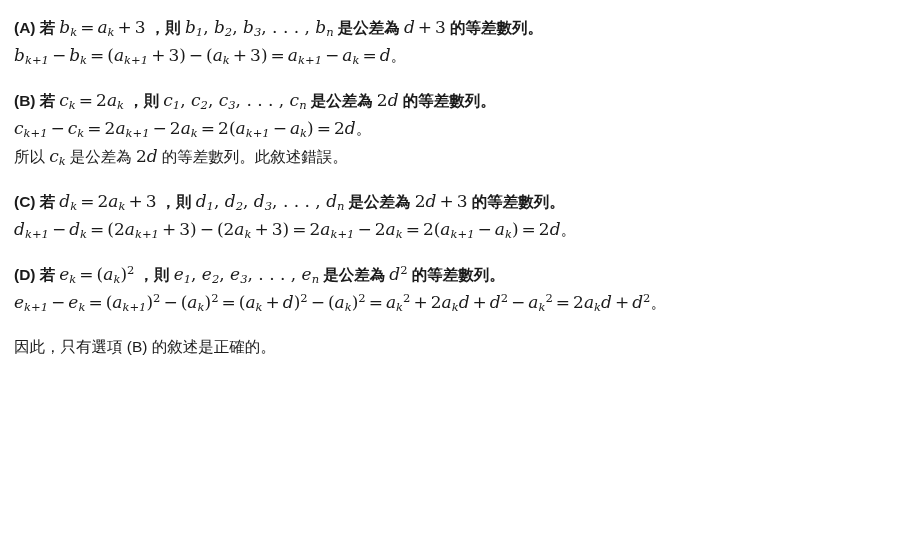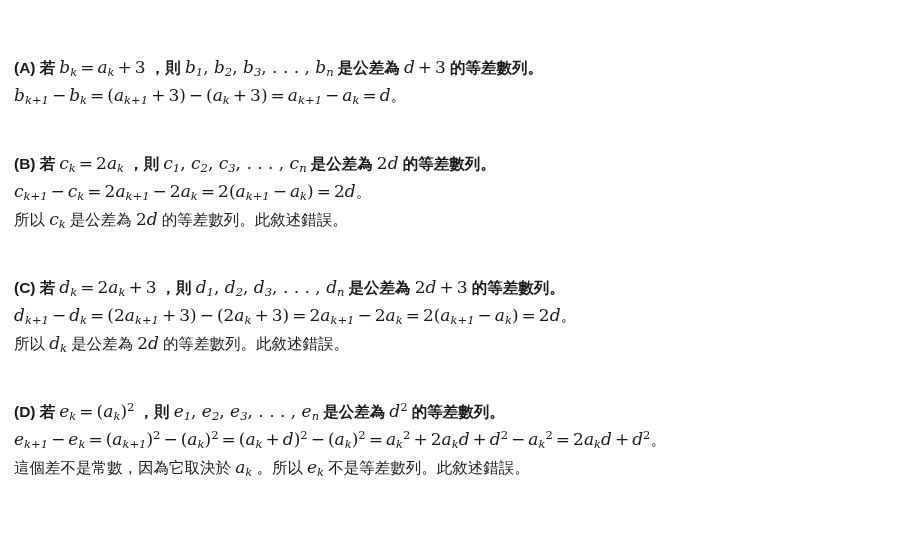--- a/index.html
+++ b/index.html
@@ -15,21 +15,20 @@
     overflow: hidden;
   }
   .page {
     padding: 14px 16px 0 14px;
     box-sizing: border-box;
     width: 918px;
     height: 543px;
   }
   .block {
     margin-bottom: 17px;
-    margin-top: 40px;
   }
   .line {
     line-height: 1.62;
     font-size: 16.5px;
     white-space: nowrap;
   }
   .cjk {
     font-family: "Liberation Sans", sans-serif;
     font-size: 15.5px;
   }
@@ -123,46 +122,35 @@
       <span class="m">d<sub>k</sub><span class="op">=</span><span class="mr">2</span>a<sub>k</sub><span class="op">+</span><span class="mr">3</span></span>
       <span class="cjk bold">，則</span>
       <span class="m">d<sub>1</sub><span class="mr">,</span> d<sub>2</sub><span class="mr">,</span> d<sub>3</sub><span class="mr">, . . . ,</span> d<sub>n</sub></span>
       <span class="cjk bold">是公差為</span>
       <span class="m"><span class="mr">2</span>d<span class="op">+</span><span class="mr">3</span></span>
       <span class="cjk bold">的等差數列。</span>
     </div>
     <div class="line">
       <span class="m">d<sub>k+1</sub><span class="op">−</span>d<sub>k</sub><span class="op">=</span><span class="mr">(2</span>a<sub>k+1</sub><span class="op">+</span><span class="mr">3)</span><span class="op">−</span><span class="mr">(2</span>a<sub>k</sub><span class="op">+</span><span class="mr">3)</span><span class="op">=</span><span class="mr">2</span>a<sub>k+1</sub><span class="op">−</span><span class="mr">2</span>a<sub>k</sub><span class="op">=</span><span class="mr">2(</span>a<sub>k+1</sub><span class="op">−</span>a<sub>k</sub><span class="mr">)</span><span class="op">=</span><span class="mr">2</span>d</span><span class="cjk">。</span>
     </div>
-    <div class="line">
-      <span class="cjk">所以</span>
-      <span class="m">d<sub>k</sub></span>
-      <span class="cjk">是公差為</span>
-      <span class="m"><span class="mr">2</span>d</span>
-      <span class="cjk">的等差數列。此敘述錯誤。</span>
-    </div>
   </div>
 
   <div class="block">
     <div class="line">
       <span class="label">(D)</span>
       <span class="cjk bold">若</span>
       <span class="m">e<sub>k</sub><span class="op">=</span><span class="mr">(</span>a<sub>k</sub><span class="mr">)</span><sup>2</sup></span>
       <span class="cjk bold">，則</span>
       <span class="m">e<sub>1</sub><span class="mr">,</span> e<sub>2</sub><span class="mr">,</span> e<sub>3</sub><span class="mr">, . . . ,</span> e<sub>n</sub></span>
       <span class="cjk bold">是公差為</span>
       <span class="m">d<sup>2</sup></span>
       <span class="cjk bold">的等差數列。</span>
     </div>
     <div class="line">
       <span class="m">e<sub>k+1</sub><span class="op">−</span>e<sub>k</sub><span class="op">=</span><span class="mr">(</span>a<sub>k+1</sub><span class="mr">)</span><sup>2</sup><span class="op">−</span><span class="mr">(</span>a<sub>k</sub><span class="mr">)</span><sup>2</sup><span class="op">=</span><span class="mr">(</span>a<sub>k</sub><span class="op">+</span>d<span class="mr">)</span><sup>2</sup><span class="op">−</span><span class="mr">(</span>a<sub>k</sub><span class="mr">)</span><sup>2</sup><span class="op">=</span>a<sub>k</sub><sup>2</sup><span class="op">+</span><span class="mr">2</span>a<sub>k</sub>d<span class="op">+</span>d<sup>2</sup><span class="op">−</span>a<sub>k</sub><sup>2</sup><span class="op">=</span><span class="mr">2</span>a<sub>k</sub>d<span class="op">+</span>d<sup>2</sup></span><span class="cjk">。</span>
     </div>
-    <div class="line">
-      <span class="cjk">這個差不是常數，因為它取決於</span>
-      <span class="m">a<sub>k</sub></span>
-      <span class="cjk">。所以</span>
-      <span class="m">e<sub>k</sub></span>
-      <span class="cjk">不是等差數列。此敘述錯誤。</span>
-    </div>
   </div>
 
+  <div class="line final">
+    <span class="cjk">因此，只有選項 (B) 的敘述是正確的。</span>
+  </div>
 
 </div>
 
 </body></html>

